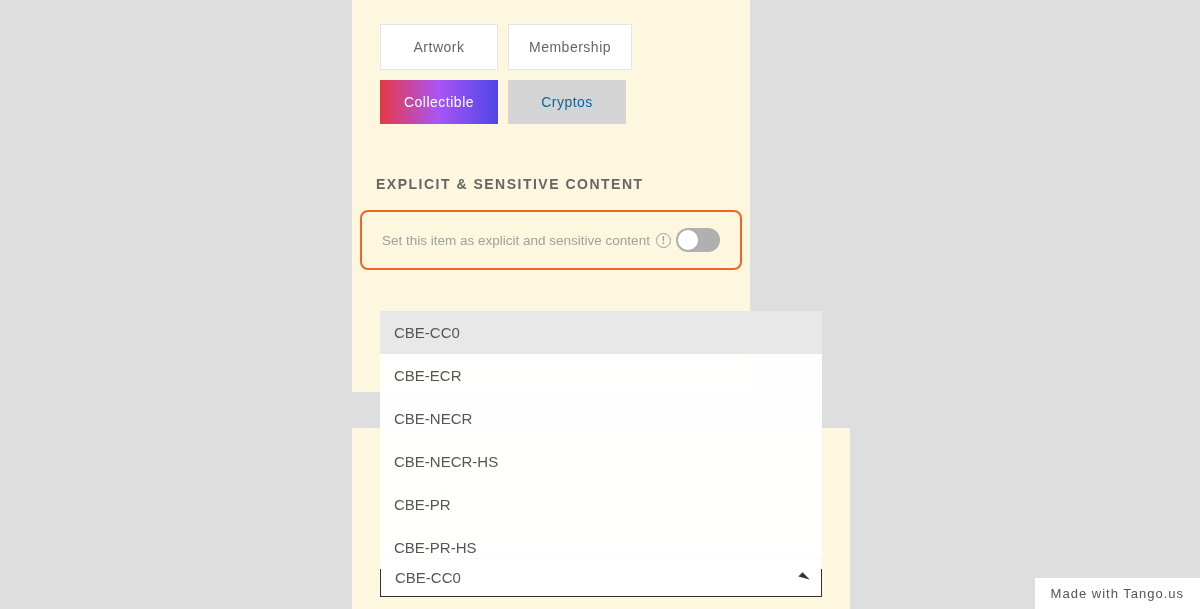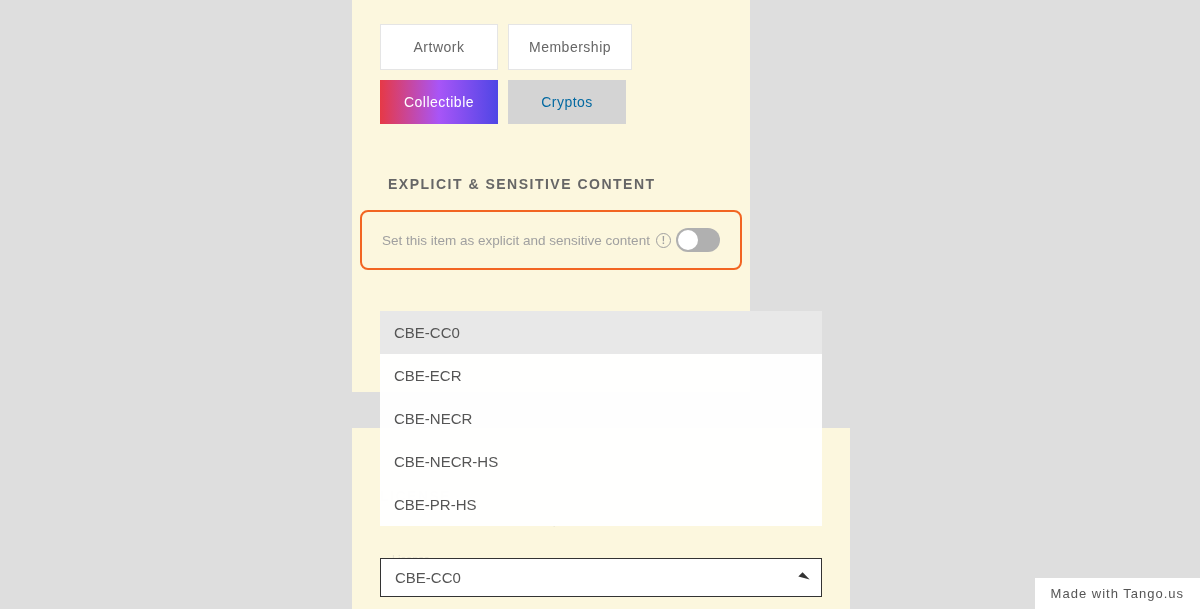--- a/index.html
+++ b/index.html
@@ -56,21 +56,21 @@
       background: #D4D4D4;
       color: #0369a1;
       border: none;
     }
     
     .section-title {
       font-size: 14px;
       font-weight: 700;
       color: #666;
       letter-spacing: 1.5px;
-      padding: 52px 28px 18px 36px;
+      padding: 52px 28px 18px 24px;
     }
     
     .explicit-row {
       margin: 0 8px;
       padding: 16px 20px;
       border: 2px solid #F26522;
       border-radius: 8px;
       display: flex;
       align-items: center;
       justify-content: space-between;
@@ -243,16 +243,17 @@
     <span class="license-value">CBE-CC0</span>
     <div class="license-arrow"></div>
   </div>
 </div>
 
 <div class="dropdown-overlay">
   <div class="dropdown-item highlighted">CBE-CC0</div>
   <div class="dropdown-item">CBE-ECR</div>
   <div class="dropdown-item">CBE-NECR</div>
   <div class="dropdown-item">CBE-NECR-HS</div>
+  <div class="dropdown-item">CBE-PR</div>
   <div class="dropdown-item">CBE-PR-HS</div>
 </div>
 
 <div class="watermark">Made with Tango.us</div>
 
 </body></html>

